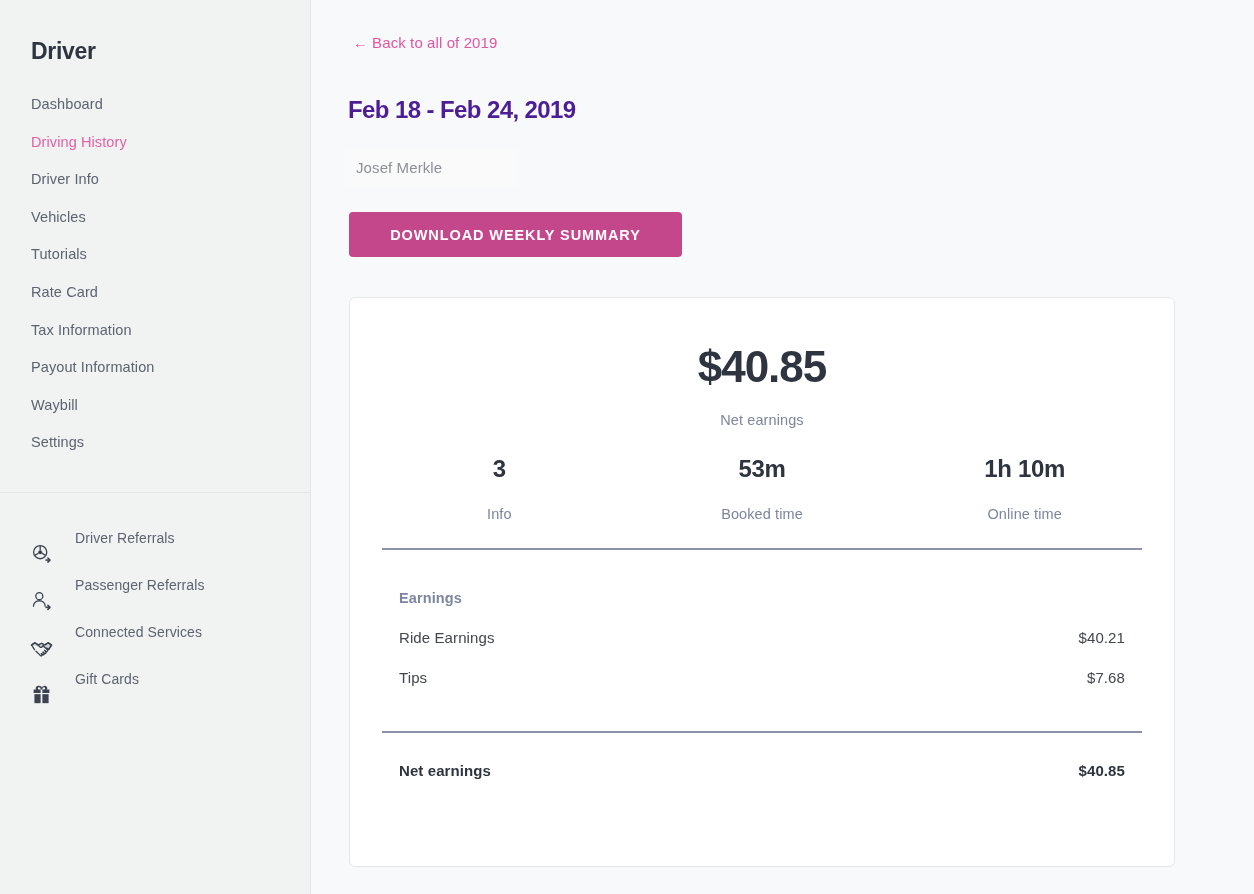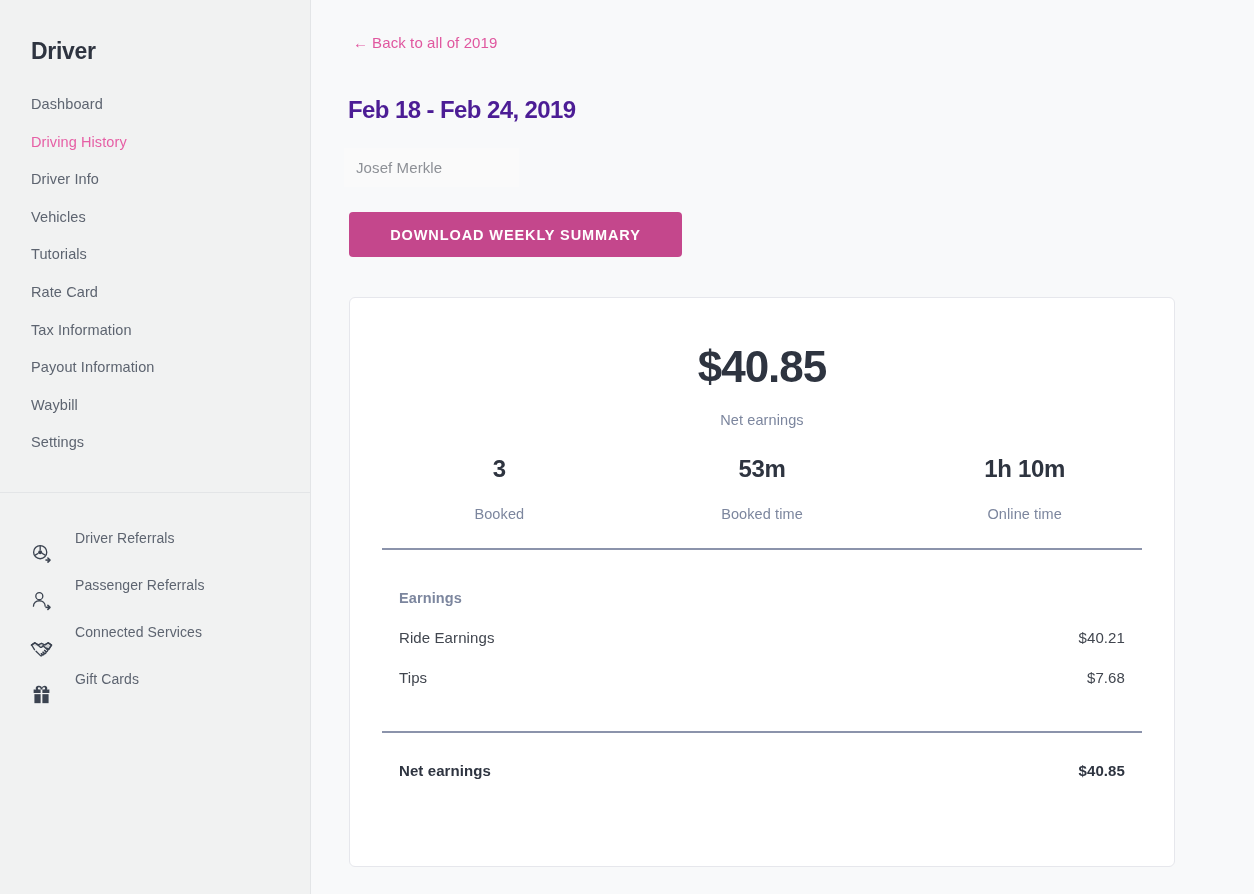--- a/index.html
+++ b/index.html
@@ -369,21 +369,21 @@
     <button class="download-btn">DOWNLOAD WEEKLY SUMMARY</button>
 
     <section class="summary-card">
 
       <div class="net-amount">$40.85</div>
       <div class="net-amount-label">Net earnings</div>
 
       <div class="stats-row">
         <div class="stat">
           <div class="stat-value">3</div>
-          <div class="stat-label">Booked</div>
+          <div class="stat-label">Info</div>
         </div>
         <div class="stat">
           <div class="stat-value">53m</div>
           <div class="stat-label">Booked time</div>
         </div>
         <div class="stat">
           <div class="stat-value">1h 10m</div>
           <div class="stat-label">Online time</div>
         </div>
       </div>

